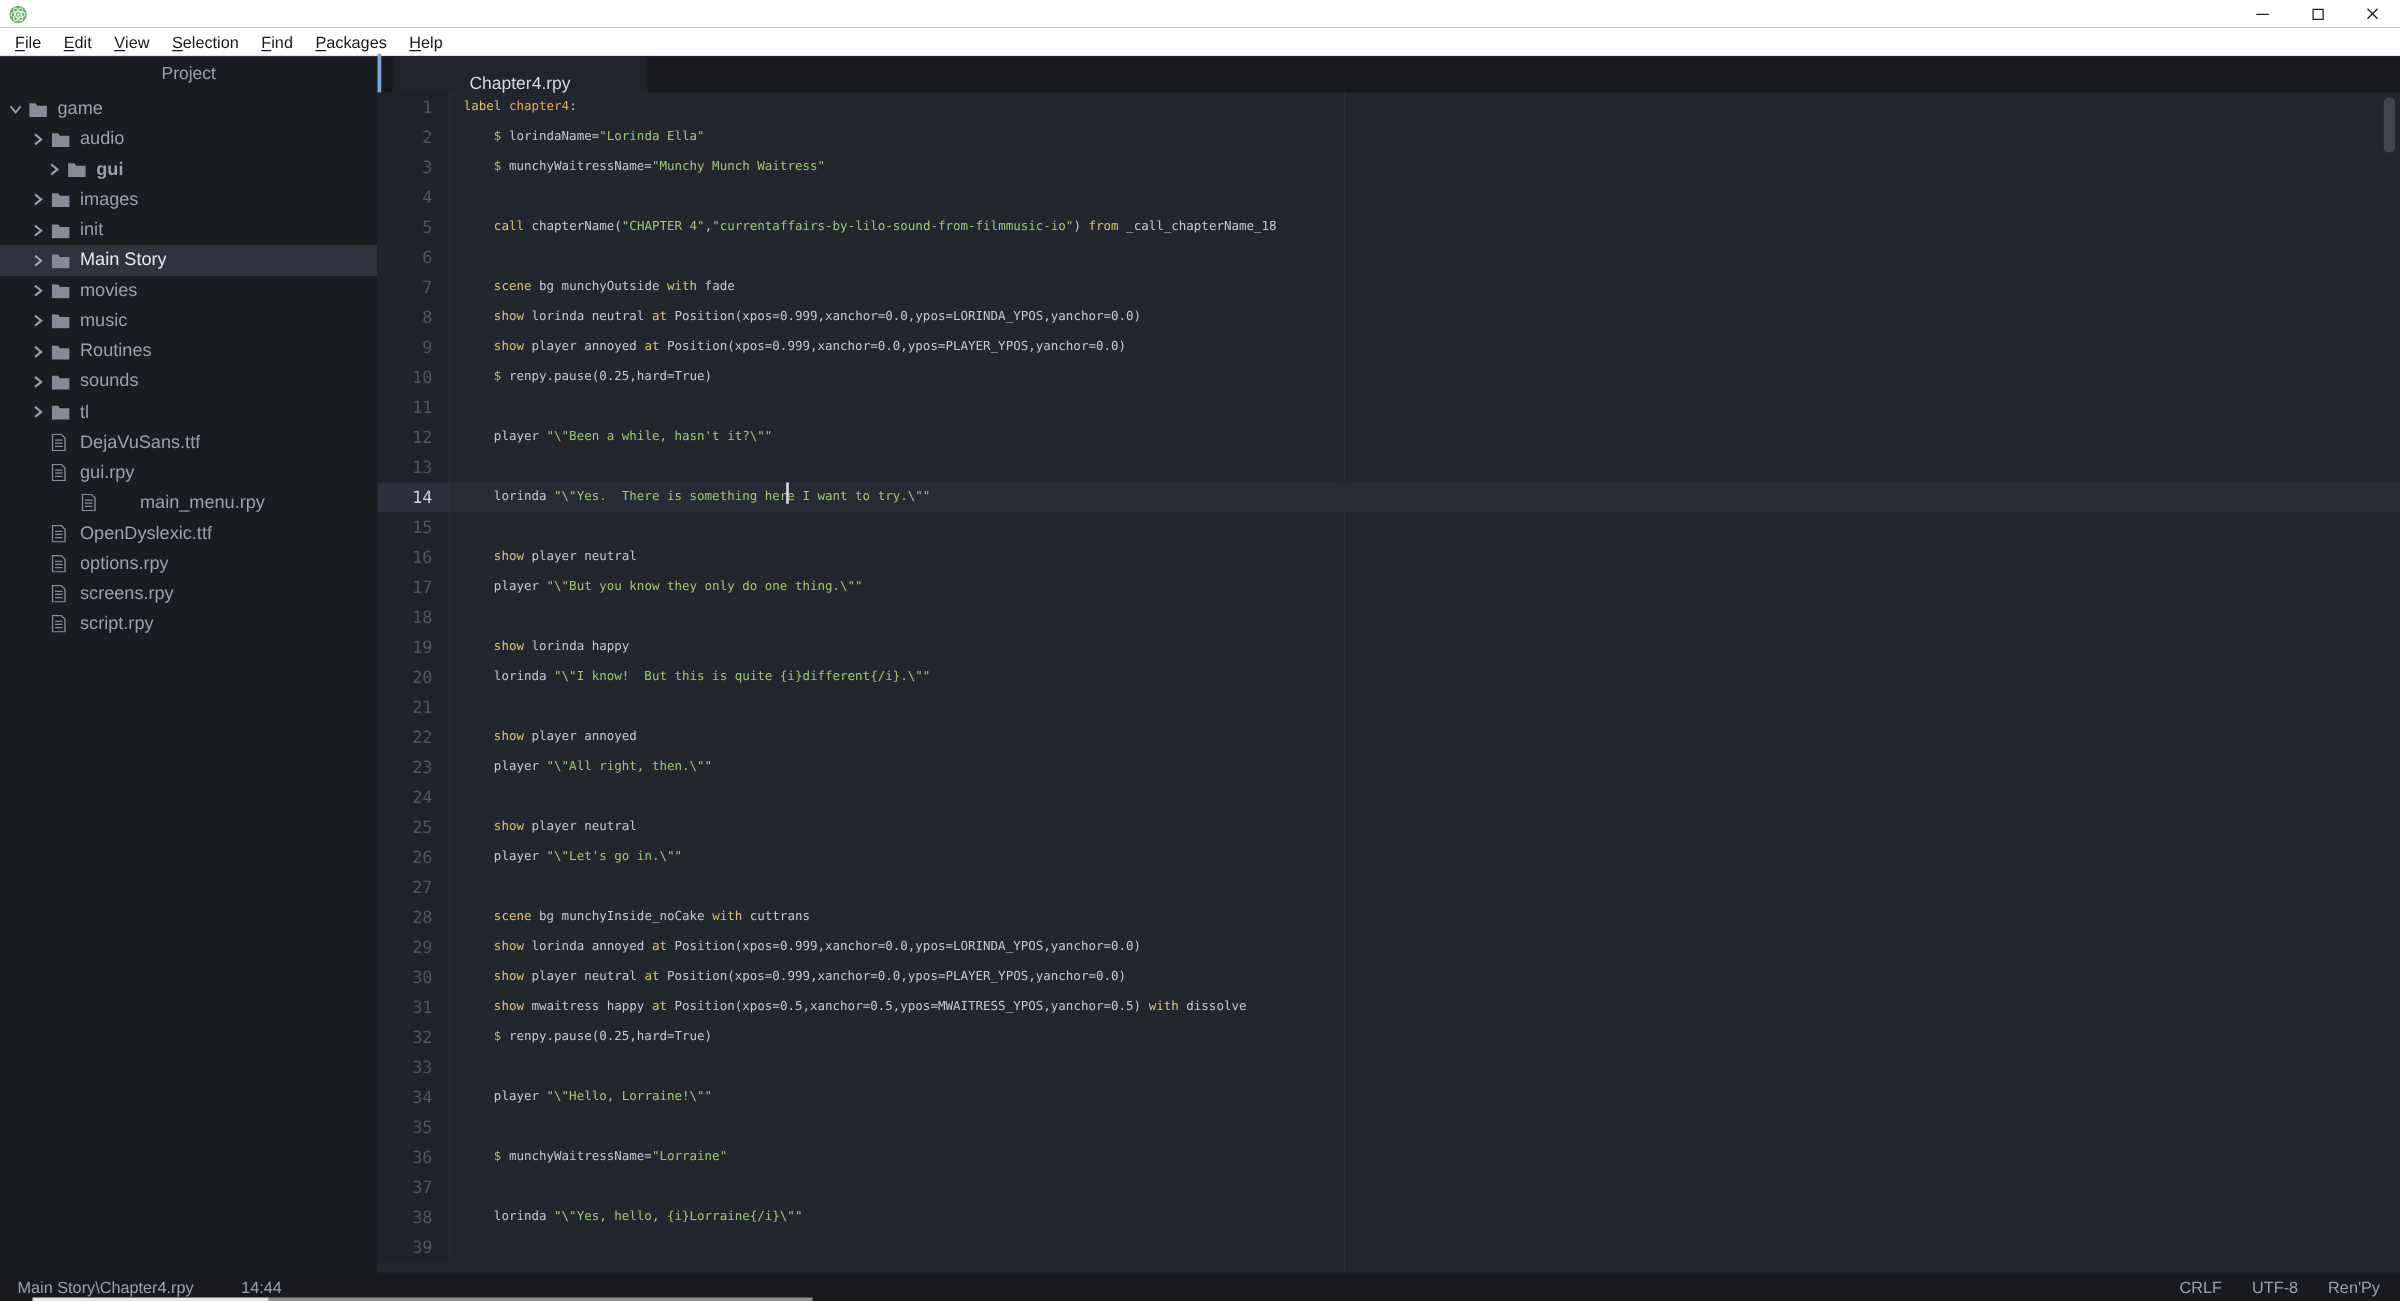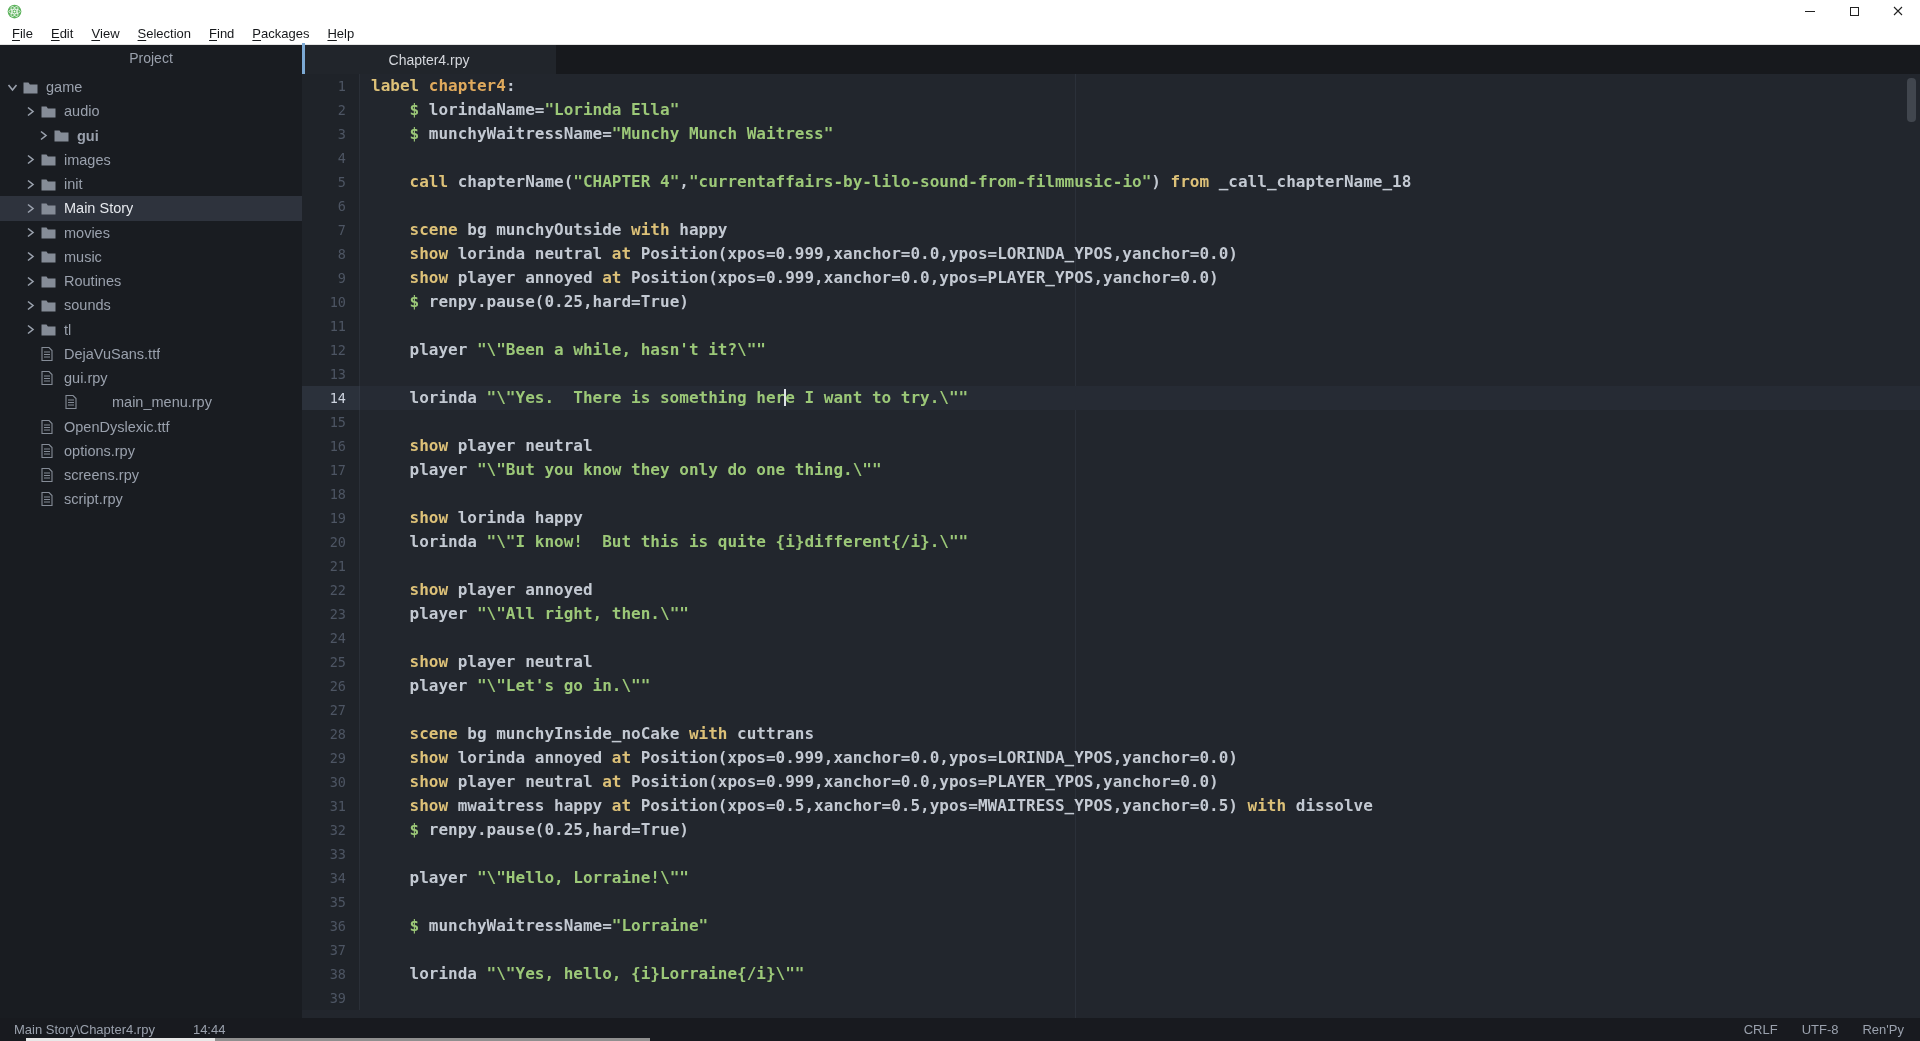--- a/index.html
+++ b/index.html
@@ -29,27 +29,27 @@
   .chev svg{display:block;}
   .chev.expanded svg{transform:rotate(90deg);}
   .chev.hidden-chev{visibility:hidden;}
   .t-icon{width:16px;height:14px;flex:none;margin-right:7px;display:flex;align-items:center;}
   .tree-label{overflow:hidden;text-overflow:ellipsis;}
 
   
   .editor-area{position:absolute;left:302px;top:45px;right:0;bottom:23px;background:#22262d;}
   .tabbar{position:relative;height:29px;background:#17191d;display:flex;}
   .active-pane-line{position:absolute;left:0;top:-2px;width:3px;height:31px;background:#7ca9d4;}
-  .tab{margin-left:0;width:254px;background:#21252b;color:#d5d8dd;font-size:14px;display:flex;align-items:center;justify-content:center;}
+  .tab{margin-left:12px;width:204px;background:#21252b;color:#d5d8dd;font-size:14px;display:flex;align-items:flex-end;justify-content:center;}
   .code-wrap{position:absolute;top:29px;left:0;right:0;bottom:0;overflow:hidden;}
   .wrap-guide{position:absolute;left:773px;top:0;bottom:0;width:1px;background:#2b3039;}
   .code-lines{position:relative;}
   .code-row{display:flex;height:24px;}
   .ln{flex:none;width:58px;box-sizing:border-box;padding-right:13px;text-align:right;font-family:"DejaVu Sans Mono",monospace;font-size:13.5px;line-height:24px;color:#4d5563;background:#1f2329;border-right:1px solid #2a2f37;}
-  .lc{flex:1;white-space:pre;font-family:"DejaVu Sans Mono",monospace;font-size:16px;line-height:24px;color:#c3c9d2;padding-left:11px;font-weight:bold;}
+  .lc{flex:1;white-space:pre;font-family:"DejaVu Sans Mono",monospace;font-size:10px;line-height:24px;color:#c3c9d2;padding-left:11px;}
   .code-row.current{background:#262b34;align-items:center;}
   .code-row.current .ln{background:#2b313b;color:#ccd3de;border-right-color:#323843;}
   .sk{color:#ddc178;}       
   .sn{color:#e0aa5d;}       
   .ss{color:#9cc878;}       
   .sd{color:#c3c9d2;}
   .caret{display:inline-block;width:2px;height:17px;background:#dfe3e9;vertical-align:-3px;margin:0 -1px;}
   .v-scrollbar{position:absolute;right:4px;top:33px;width:9px;height:44px;border-radius:4px;background:#41464e;}
 
   
@@ -376,21 +376,21 @@
           <div class="code-row">
             <div class="ln">5</div>
             <div class="lc"><span class="sd">    </span><span class="sk">call</span><span class="sd"> chapterName(</span><span class="ss">"CHAPTER 4"</span><span class="sd">,</span><span class="ss">"currentaffairs-by-lilo-sound-from-filmmusic-io"</span><span class="sd">) </span><span class="sk">from</span><span class="sd"> _call_chapterName_18</span></div>
           </div>
           <div class="code-row">
             <div class="ln">6</div>
             <div class="lc"></div>
           </div>
           <div class="code-row">
             <div class="ln">7</div>
-            <div class="lc"><span class="sd">    </span><span class="sk">scene</span><span class="sd"> bg munchyOutside </span><span class="sk">with</span><span class="sd"> happy</span></div>
+            <div class="lc"><span class="sd">    </span><span class="sk">scene</span><span class="sd"> bg munchyOutside </span><span class="sk">with</span><span class="sd"> fade</span></div>
           </div>
           <div class="code-row">
             <div class="ln">8</div>
             <div class="lc"><span class="sd">    </span><span class="sk">show</span><span class="sd"> lorinda neutral </span><span class="sk">at</span><span class="sd"> Position(xpos=0.999,xanchor=0.0,ypos=LORINDA_YPOS,yanchor=0.0)</span></div>
           </div>
           <div class="code-row">
             <div class="ln">9</div>
             <div class="lc"><span class="sd">    </span><span class="sk">show</span><span class="sd"> player annoyed </span><span class="sk">at</span><span class="sd"> Position(xpos=0.999,xanchor=0.0,ypos=PLAYER_YPOS,yanchor=0.0)</span></div>
           </div>
           <div class="code-row">

